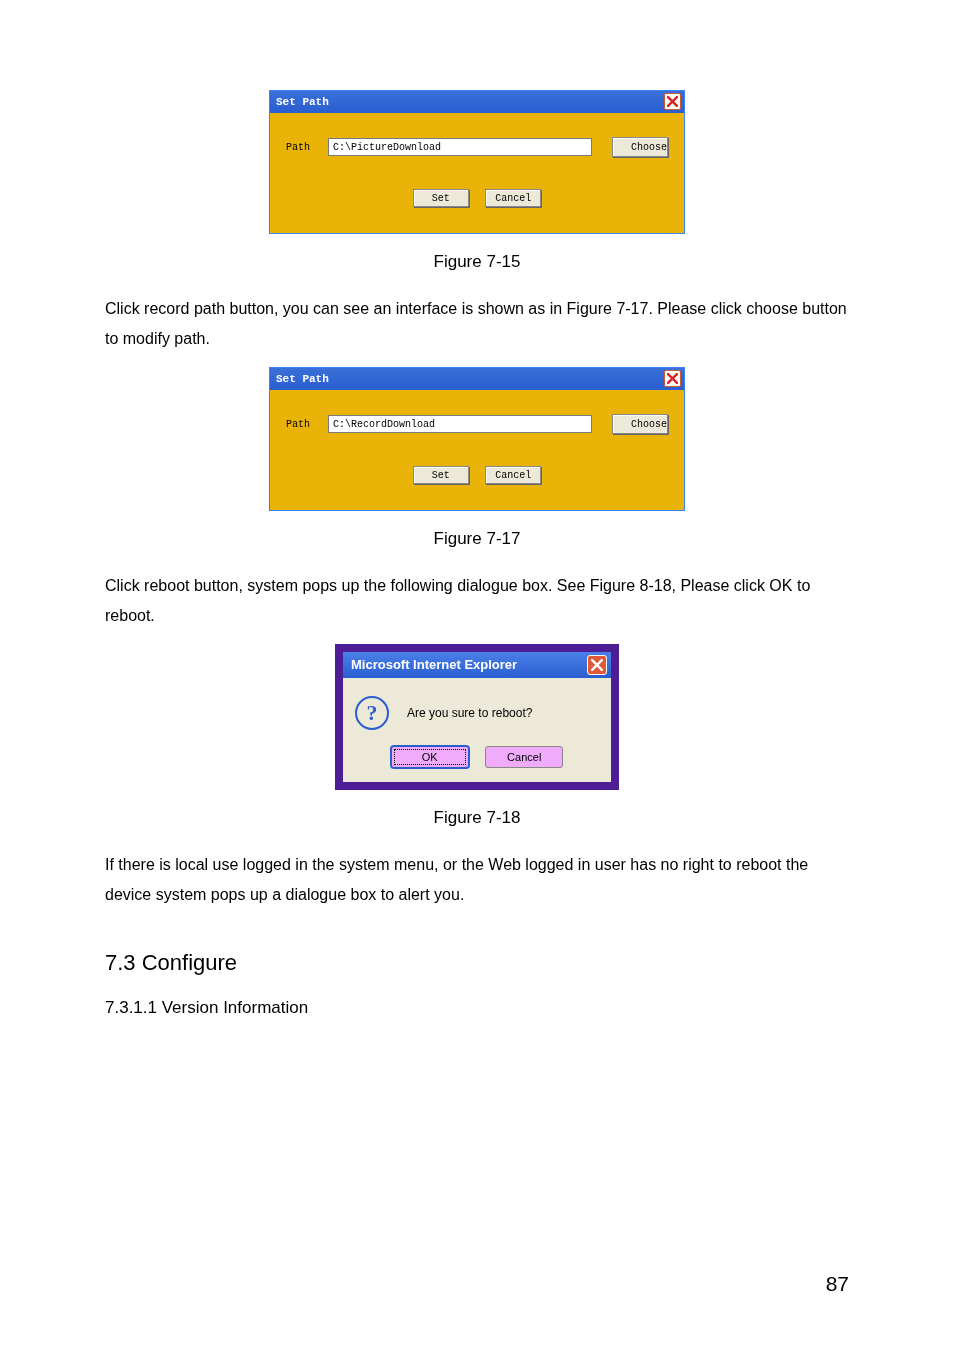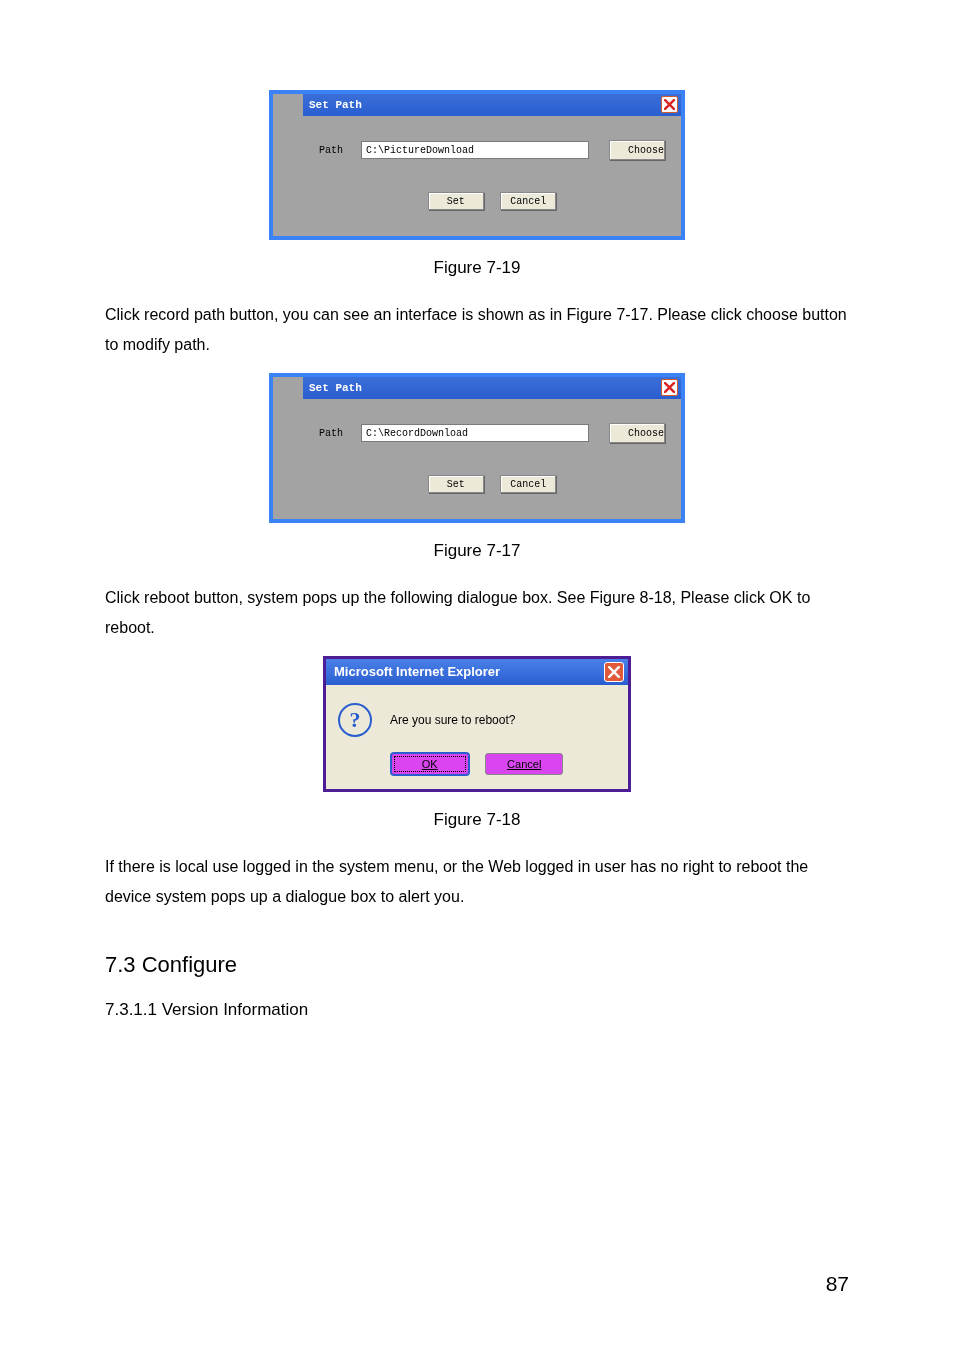--- a/index.html
+++ b/index.html
@@ -5,42 +5,42 @@
   * { box-sizing: border-box; margin: 0; padding: 0; }
   html, body { width: 954px; height: 1350px; background: #fff; font-family: Arial, sans-serif; }
   .page { padding: 90px 105px 0 105px; }
   .figure-wrap { text-align: center; }
   .caption { text-align: center; font-size: 17px; margin: 18px 0 22px 0; color: #000; }
   .body-text { font-size: 16px; line-height: 1.85; color: #000; margin-bottom: 14px; }
   .h2 { font-size: 22px; font-weight: normal; margin: 40px 0 22px 0; }
   .h4 { font-size: 17px; margin-bottom: 4px; }
 
   
-  .dlg { display: inline-block; text-align: left; border: 4px solid #3b82f6; background: #a3a3a3; width: 416px; vertical-align: top; padding-left: 30px; }
+  .dlg { display: inline-block; text-align: left; border: 1px solid #3b82f6; background: #eab308; width: 416px; vertical-align: top; }
   .dlg-title { height: 22px; background: linear-gradient(#3a6fd8,#2a5ed0); color: #fff; font: bold 11px "Courier New", monospace; padding: 5px 6px 0 6px; position: relative; }
   .dlg-close { position: absolute; right: 3px; top: 2px; width: 17px; height: 17px; background: #fff; border: 1px solid #d05a2a; display: flex; align-items: center; justify-content: center; border-radius: 2px; }
   .dlg-close svg { width: 11px; height: 11px; }
   .dlg-body { padding: 24px 16px 16px 16px; }
   .row { display: flex; align-items: center; }
   .lbl-path { width: 42px; font: 10px "Courier New", monospace; color: #000; }
   .path-input { flex: 1; height: 18px; border: 1px solid #7a7a7a; background: #fff; font: 10px "Courier New", monospace; padding: 2px 4px; margin-right: 20px; }
   .btn-choose { width: 56px; height: 20px; font: 10px "Courier New", monospace; background: #ece9d8; border: 1px solid #888; box-shadow: inset 1px 1px 0 #fff, 1px 1px 0 #666; text-align: right; }
   .btn-row { text-align: center; margin-top: 22px; }
   .btn-sm { width: 56px; height: 18px; font: 10px "Courier New", monospace; background: #ece9d8; border: 1px solid #888; box-shadow: inset 1px 1px 0 #fff, 1px 1px 0 #666; margin: 10px 6px; }
 
   
-  .msgbox { display: inline-block; border: 3px solid #4c1d95; background: #ece9d8; width: 308px; text-align: left; }
+  .msgbox { display: inline-block; border: 8px solid #4c1d95; background: #ece9d8; width: 284px; text-align: left; }
   .msgbox-title { height: 26px; background: linear-gradient(#4a80e8,#2a5ed0); color: #fff; font: bold 13px Tahoma, sans-serif; padding: 5px 6px 0 8px; position: relative; }
   .msgbox-close { position: absolute; right: 4px; top: 3px; width: 20px; height: 20px; background: #e05a3a; border: 1px solid #fff; display: flex; align-items: center; justify-content: center; border-radius: 3px; }
   .msgbox-close svg { width: 12px; height: 12px; }
   .msgbox-body { padding: 18px 12px 10px 12px; display: flex; align-items: center; }
   .q-icon { width: 34px; height: 34px; border: 2px solid #2a5ed0; border-radius: 50%; display: flex; align-items: center; justify-content: center; color: #2a5ed0; font: bold 22px Georgia, serif; margin-right: 18px; flex: none; }
   .msg-text { font: 12px Tahoma, sans-serif; }
   .msgbox-btns { text-align: center; padding: 6px 0 14px 0; }
-  .btn-msg { width: 78px; height: 22px; font: 11px Tahoma, sans-serif; background: #d946ef; border: 1px solid #888; border-radius: 3px; margin: 0 6px; text-decoration: underline; }
+  .btn-msg { width: 78px; height: 22px; font: 11px Tahoma, sans-serif; background: #f0abfc; border: 1px solid #888; border-radius: 3px; margin: 0 6px; }
   .btn-focus { outline: 1px dotted #000; outline-offset: -4px; border: 1px solid #2a5ed0; box-shadow: 0 0 0 1px #2a5ed0; }
 
   .page-num { position: absolute; right: 105px; bottom: 54px; font-size: 21px; }
   .page-rel { position: relative; width: 954px; height: 1350px; }
 </style>
 </head>
 <body>
 <div class="page-rel">
 <div class="page">
 
@@ -60,21 +60,21 @@
         <input class="path-input" value="C:\PictureDownload" style="">
         <button class="btn-choose">Choose</button>
       </div>
       <div class="btn-row">
         <button class="btn-sm">Set</button>
         <button class="btn-sm">Cancel</button>
       </div>
     </div>
   </div>
 </div>
-<div class="caption">Figure 7-19</div>
+<div class="caption">Figure 7-15</div>
 
 <p class="body-text">Click record path button, you can see an interface is shown as in Figure 7-17. Please click choose button to modify path.</p>
 
 <div class="figure-wrap">
   <div class="dlg">
     <div class="dlg-title">
       <span>Set Path</span>
       <span class="dlg-close">
         <svg viewBox="0 0 10 10">
                 <path d="M1 1 L9 9 M9 1 L1 9" stroke="#d22" stroke-width="2.2" fill="none" stroke-linecap="round"></path>

